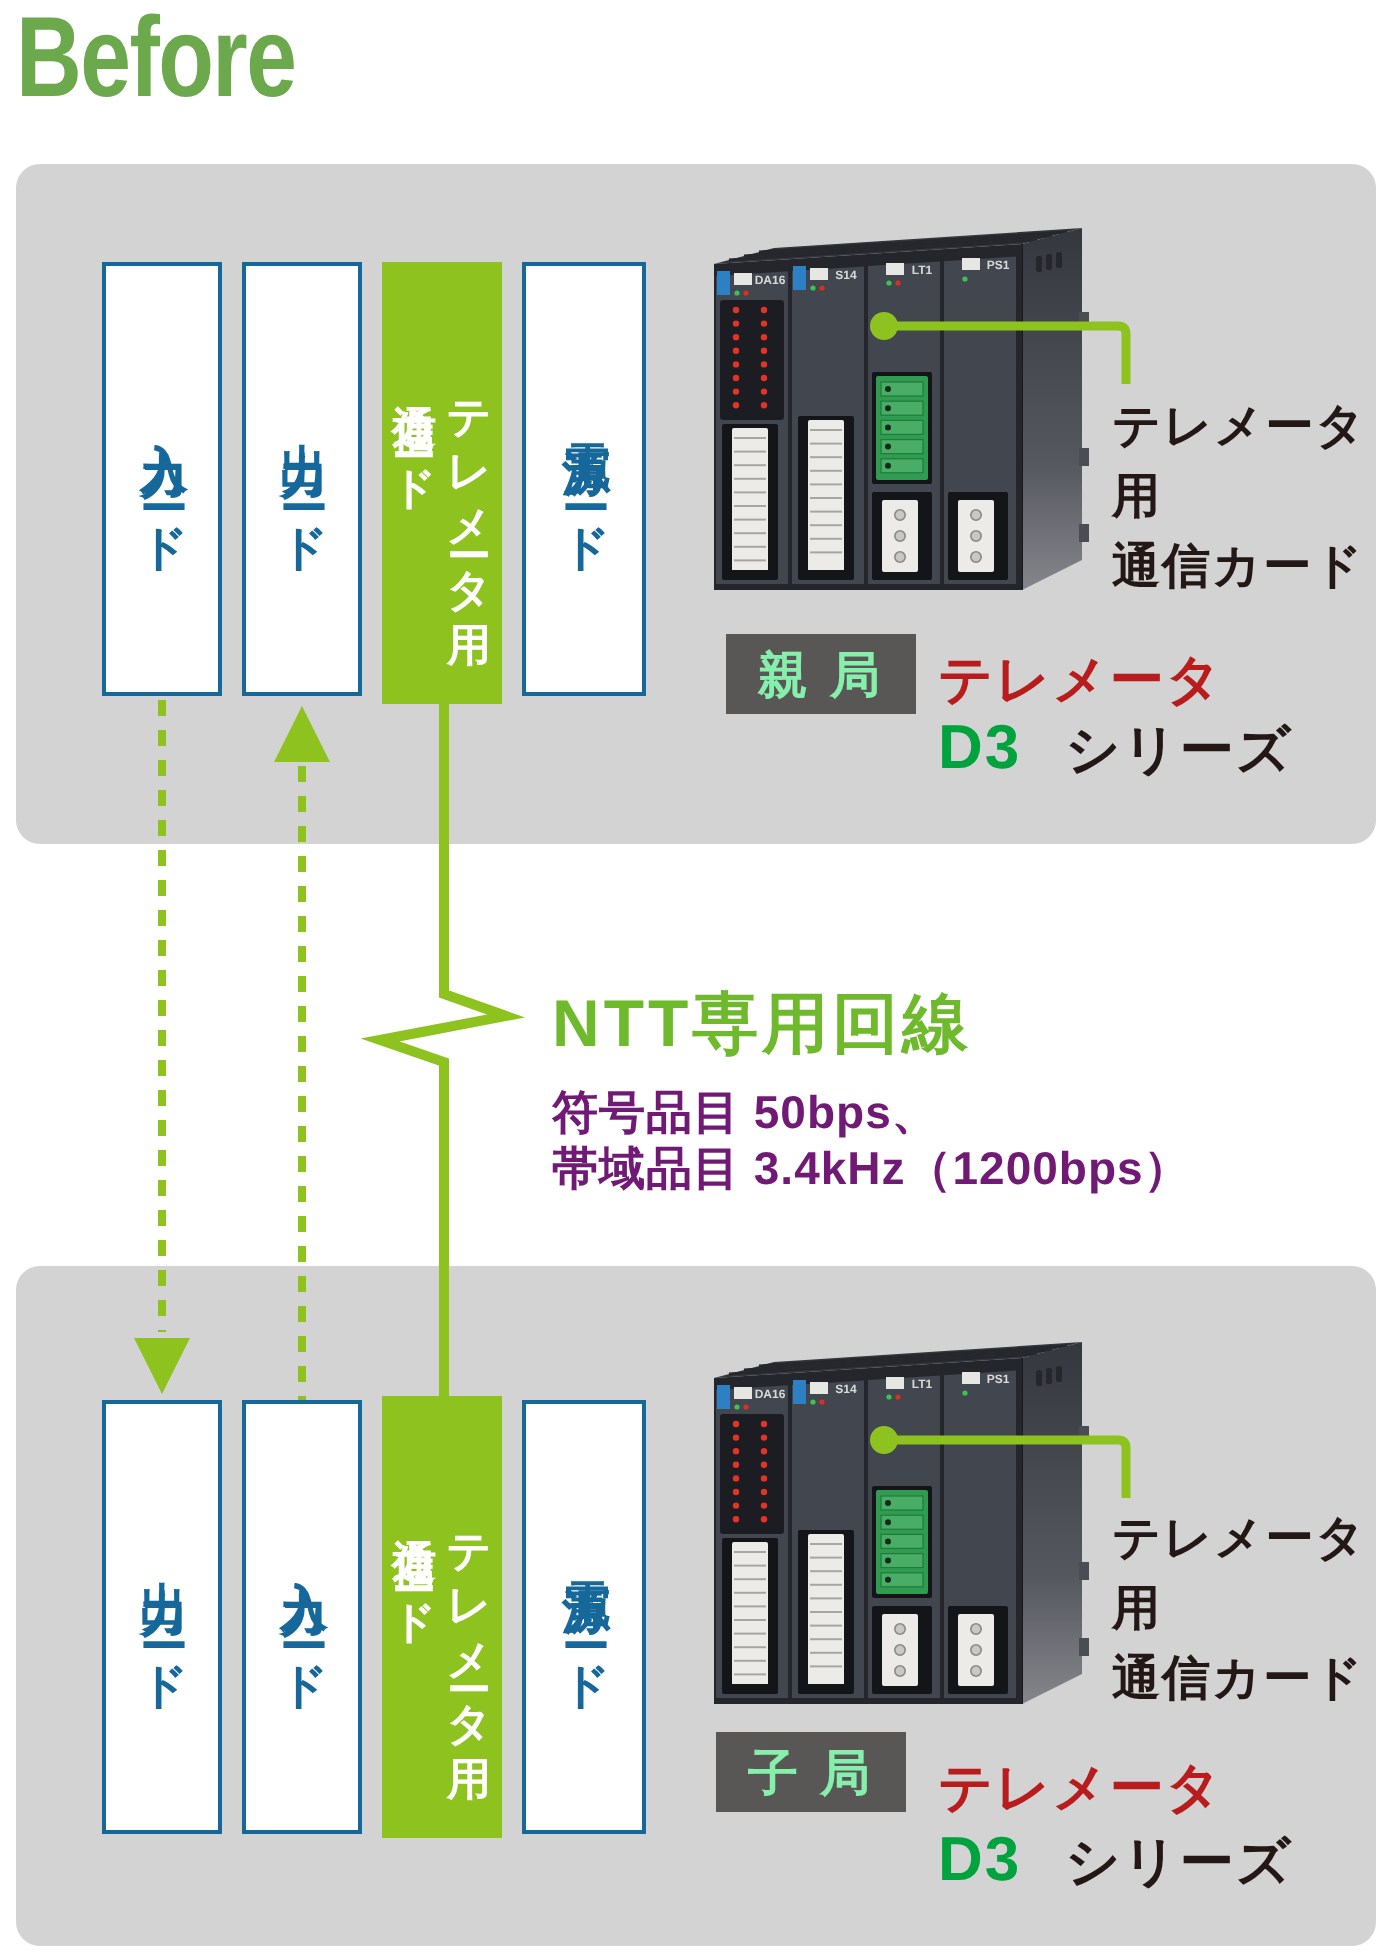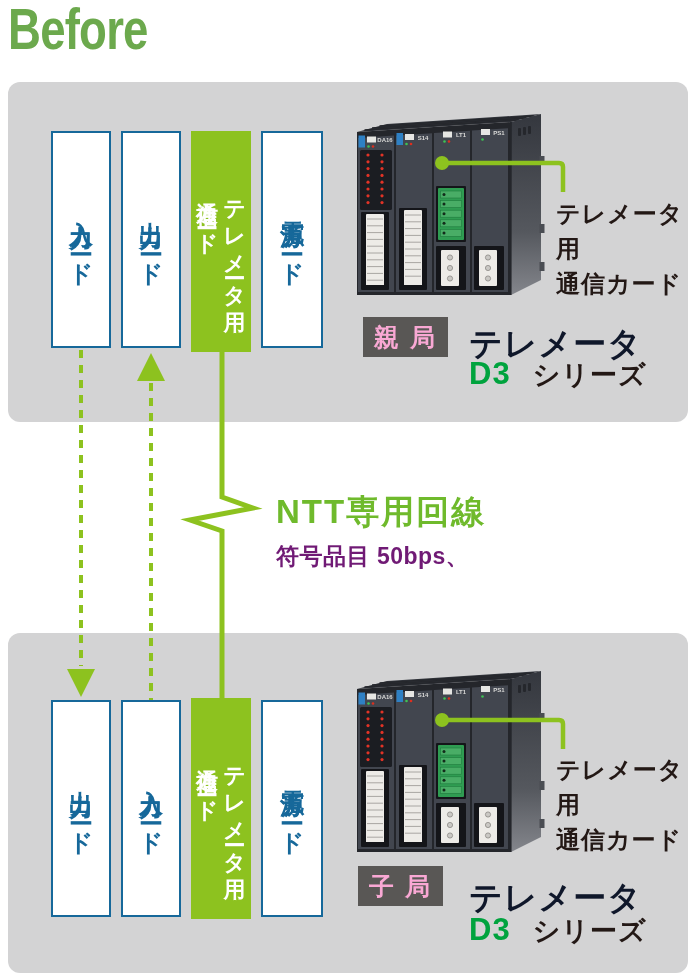--- a/index.html
+++ b/index.html
@@ -33,23 +33,23 @@
   .arrow{fill:#8dc21f;}
   .dot{fill:#8dc21f;}
 
   
   .device{position:absolute;width:192px;height:196px;}
   .device text{font-family:"Liberation Sans","DejaVu Sans",sans-serif;font-size:6px;font-weight:700;fill:#d9d9d7;}
 
   
   .callout-label{position:absolute;font-size:24px;font-weight:700;color:#231815;
                  line-height:35px;white-space:pre-line;letter-spacing:1px;}
-  .badge{position:absolute;width:85px;height:40px;background:#595755;color:#f9a8d4;
+  .badge{position:absolute;width:95px;height:40px;background:#595755;color:#86efac;
          display:flex;align-items:center;justify-content:center;font-size:25px;font-weight:700;letter-spacing:2px;}
-  .product-name{position:absolute;font-size:33px;font-weight:700;color:#0f172a;letter-spacing:1px;}
+  .product-name{position:absolute;font-size:27px;font-weight:700;color:#b91c1c;letter-spacing:1px;}
   .series-row{position:absolute;font-size:27px;font-weight:700;color:#231815;letter-spacing:1px;}
   .series-green{color:#00a33e;font-size:31px;margin-right:22px;}
 
   
   .line-title{position:absolute;left:276px;top:490px;font-size:33px;font-weight:700;color:#6fba2c;letter-spacing:2px;}
   .line-spec{position:absolute;left:276px;color:#701a75;font-size:23px;font-weight:700;letter-spacing:.5px;}
   .line-spec1{top:541px;}
   .line-spec2{top:569px;}
 </style>
 </head>
@@ -398,14 +398,15 @@
       <path class="leader" d="M442 163 H559 Q563 163 563 167 V192"></path>
     </g>
     <g>
       <circle class="dot" cx="442" cy="720" r="7"></circle>
       <path class="leader" d="M442 720 H559 Q563 720 563 724 V749"></path>
     </g>
   </svg>
 
   <div class="line-title">NTT専用回線</div>
   <div class="line-spec line-spec1">符号品目 50bps、</div>
+  <div class="line-spec line-spec2">帯域品目 3.4kHz（1200bps）</div>
 
 </div>
 
 </body></html>

